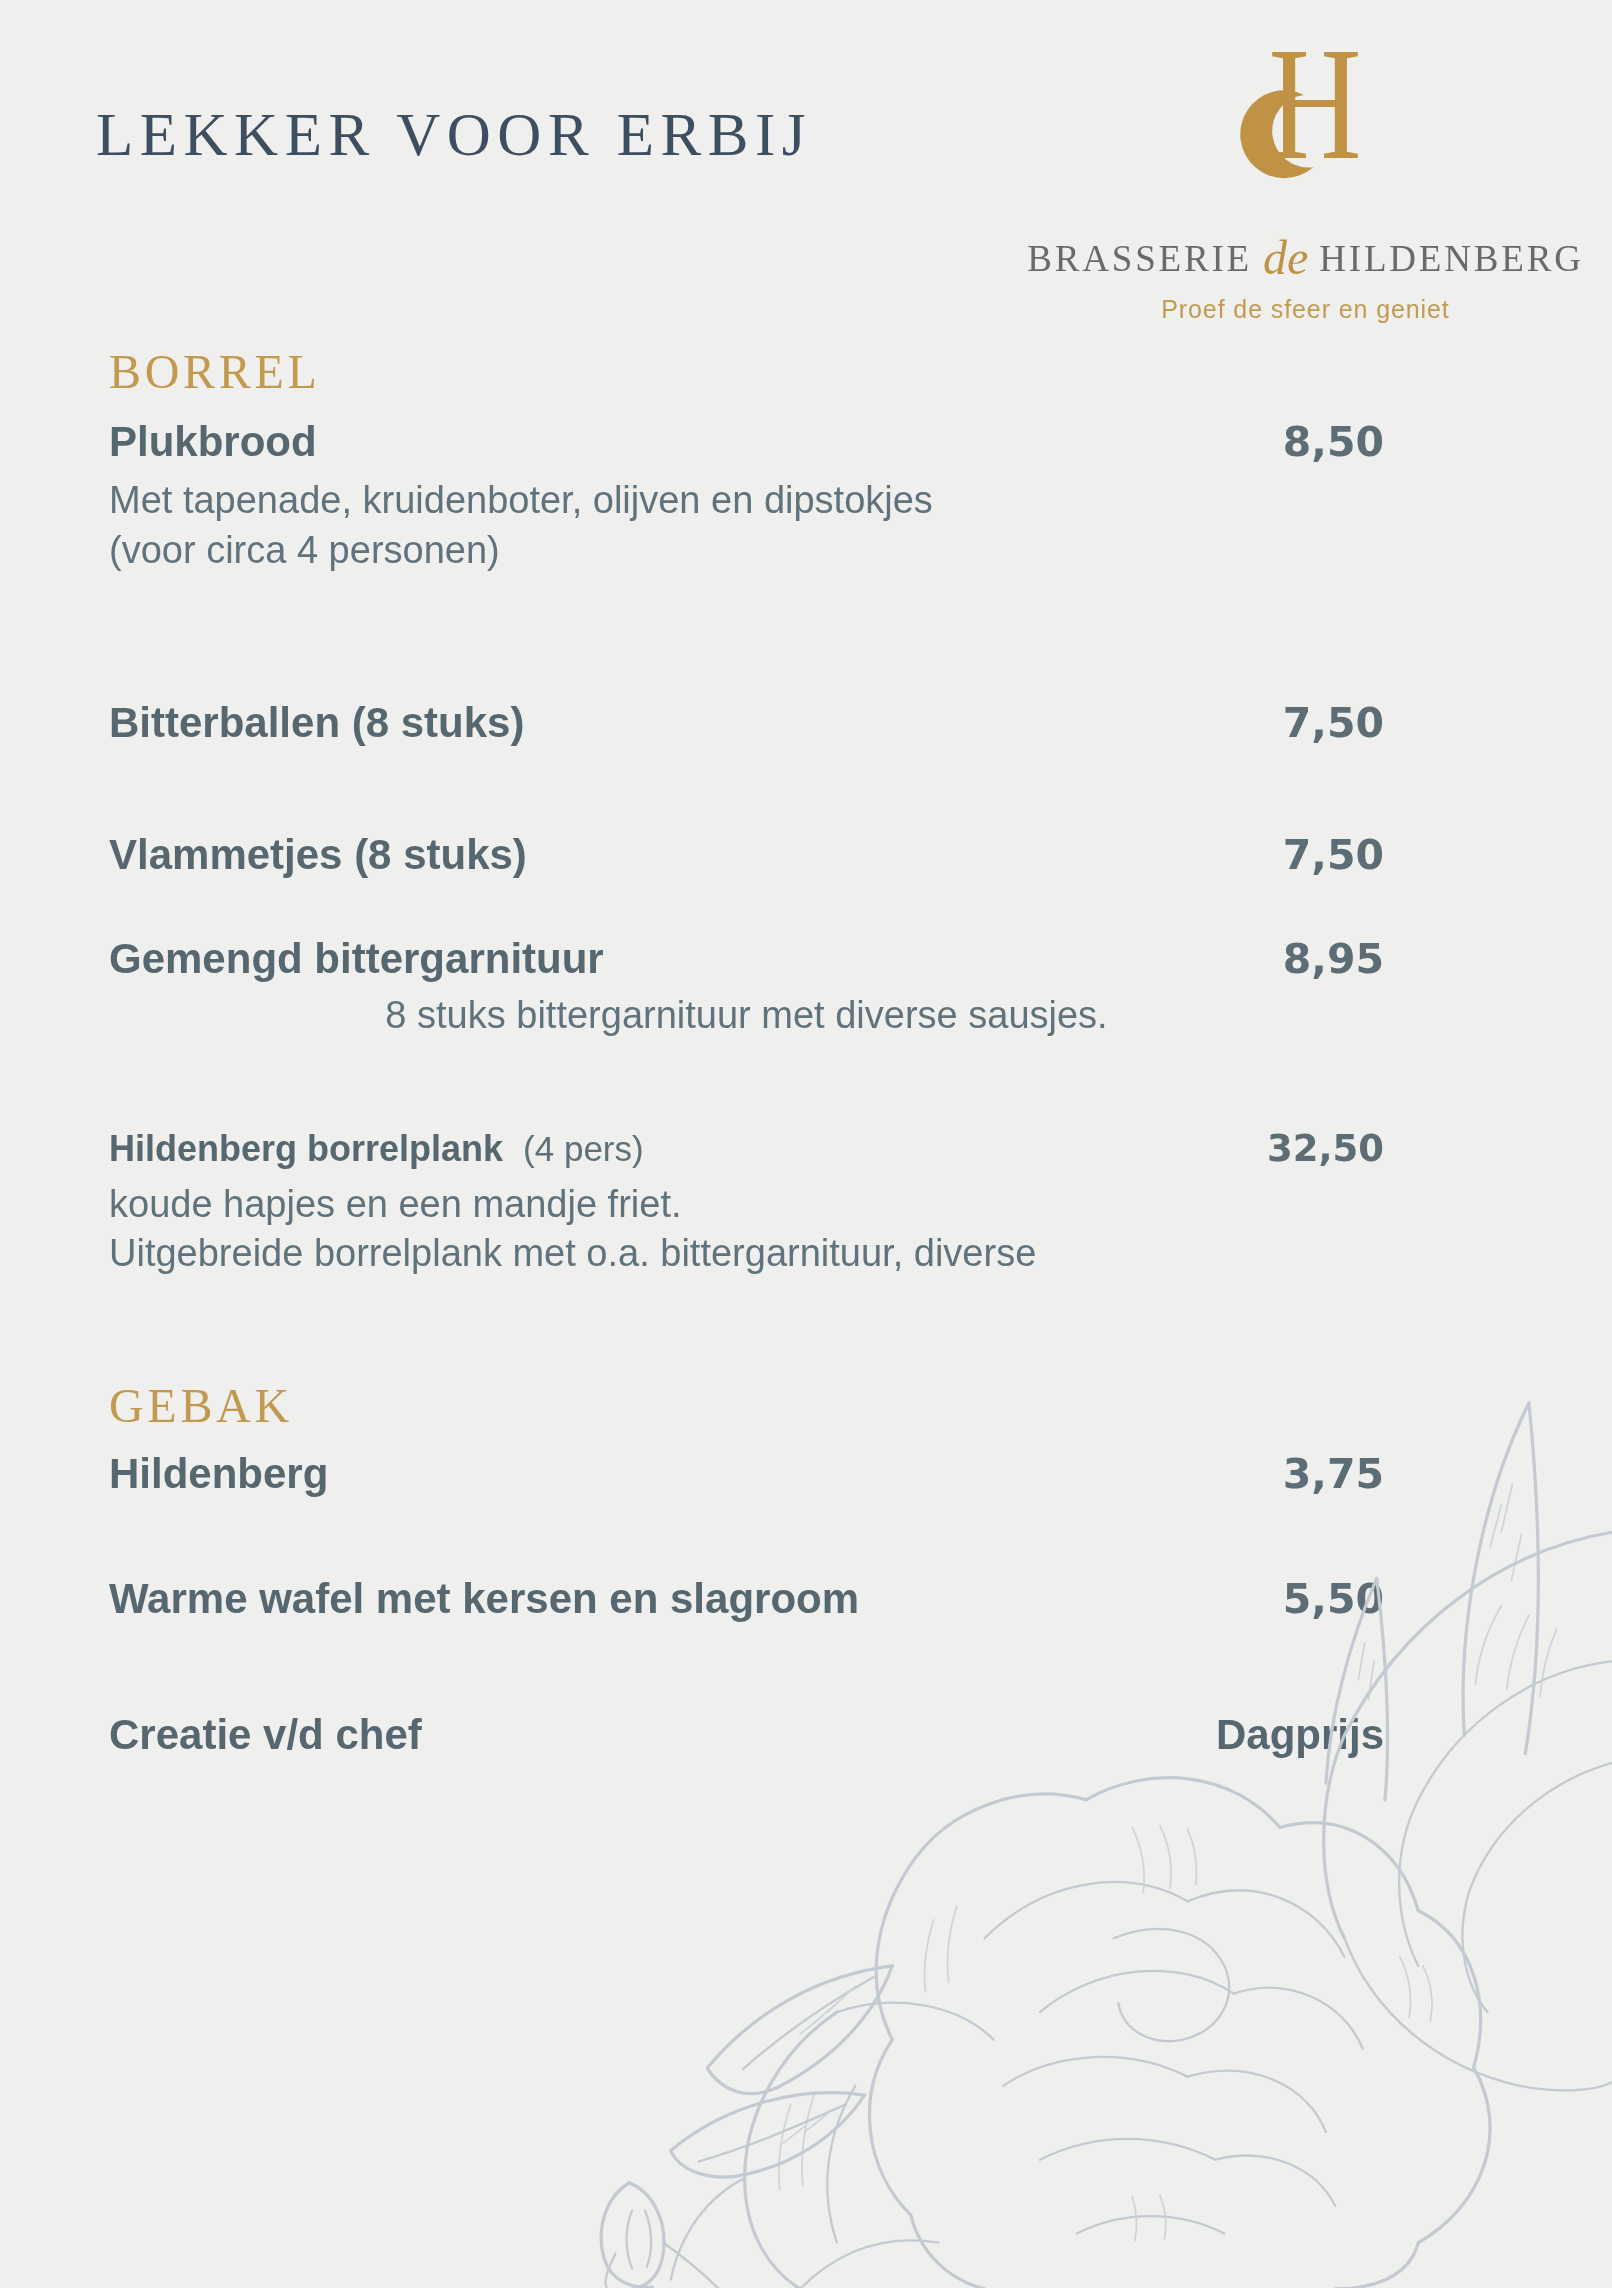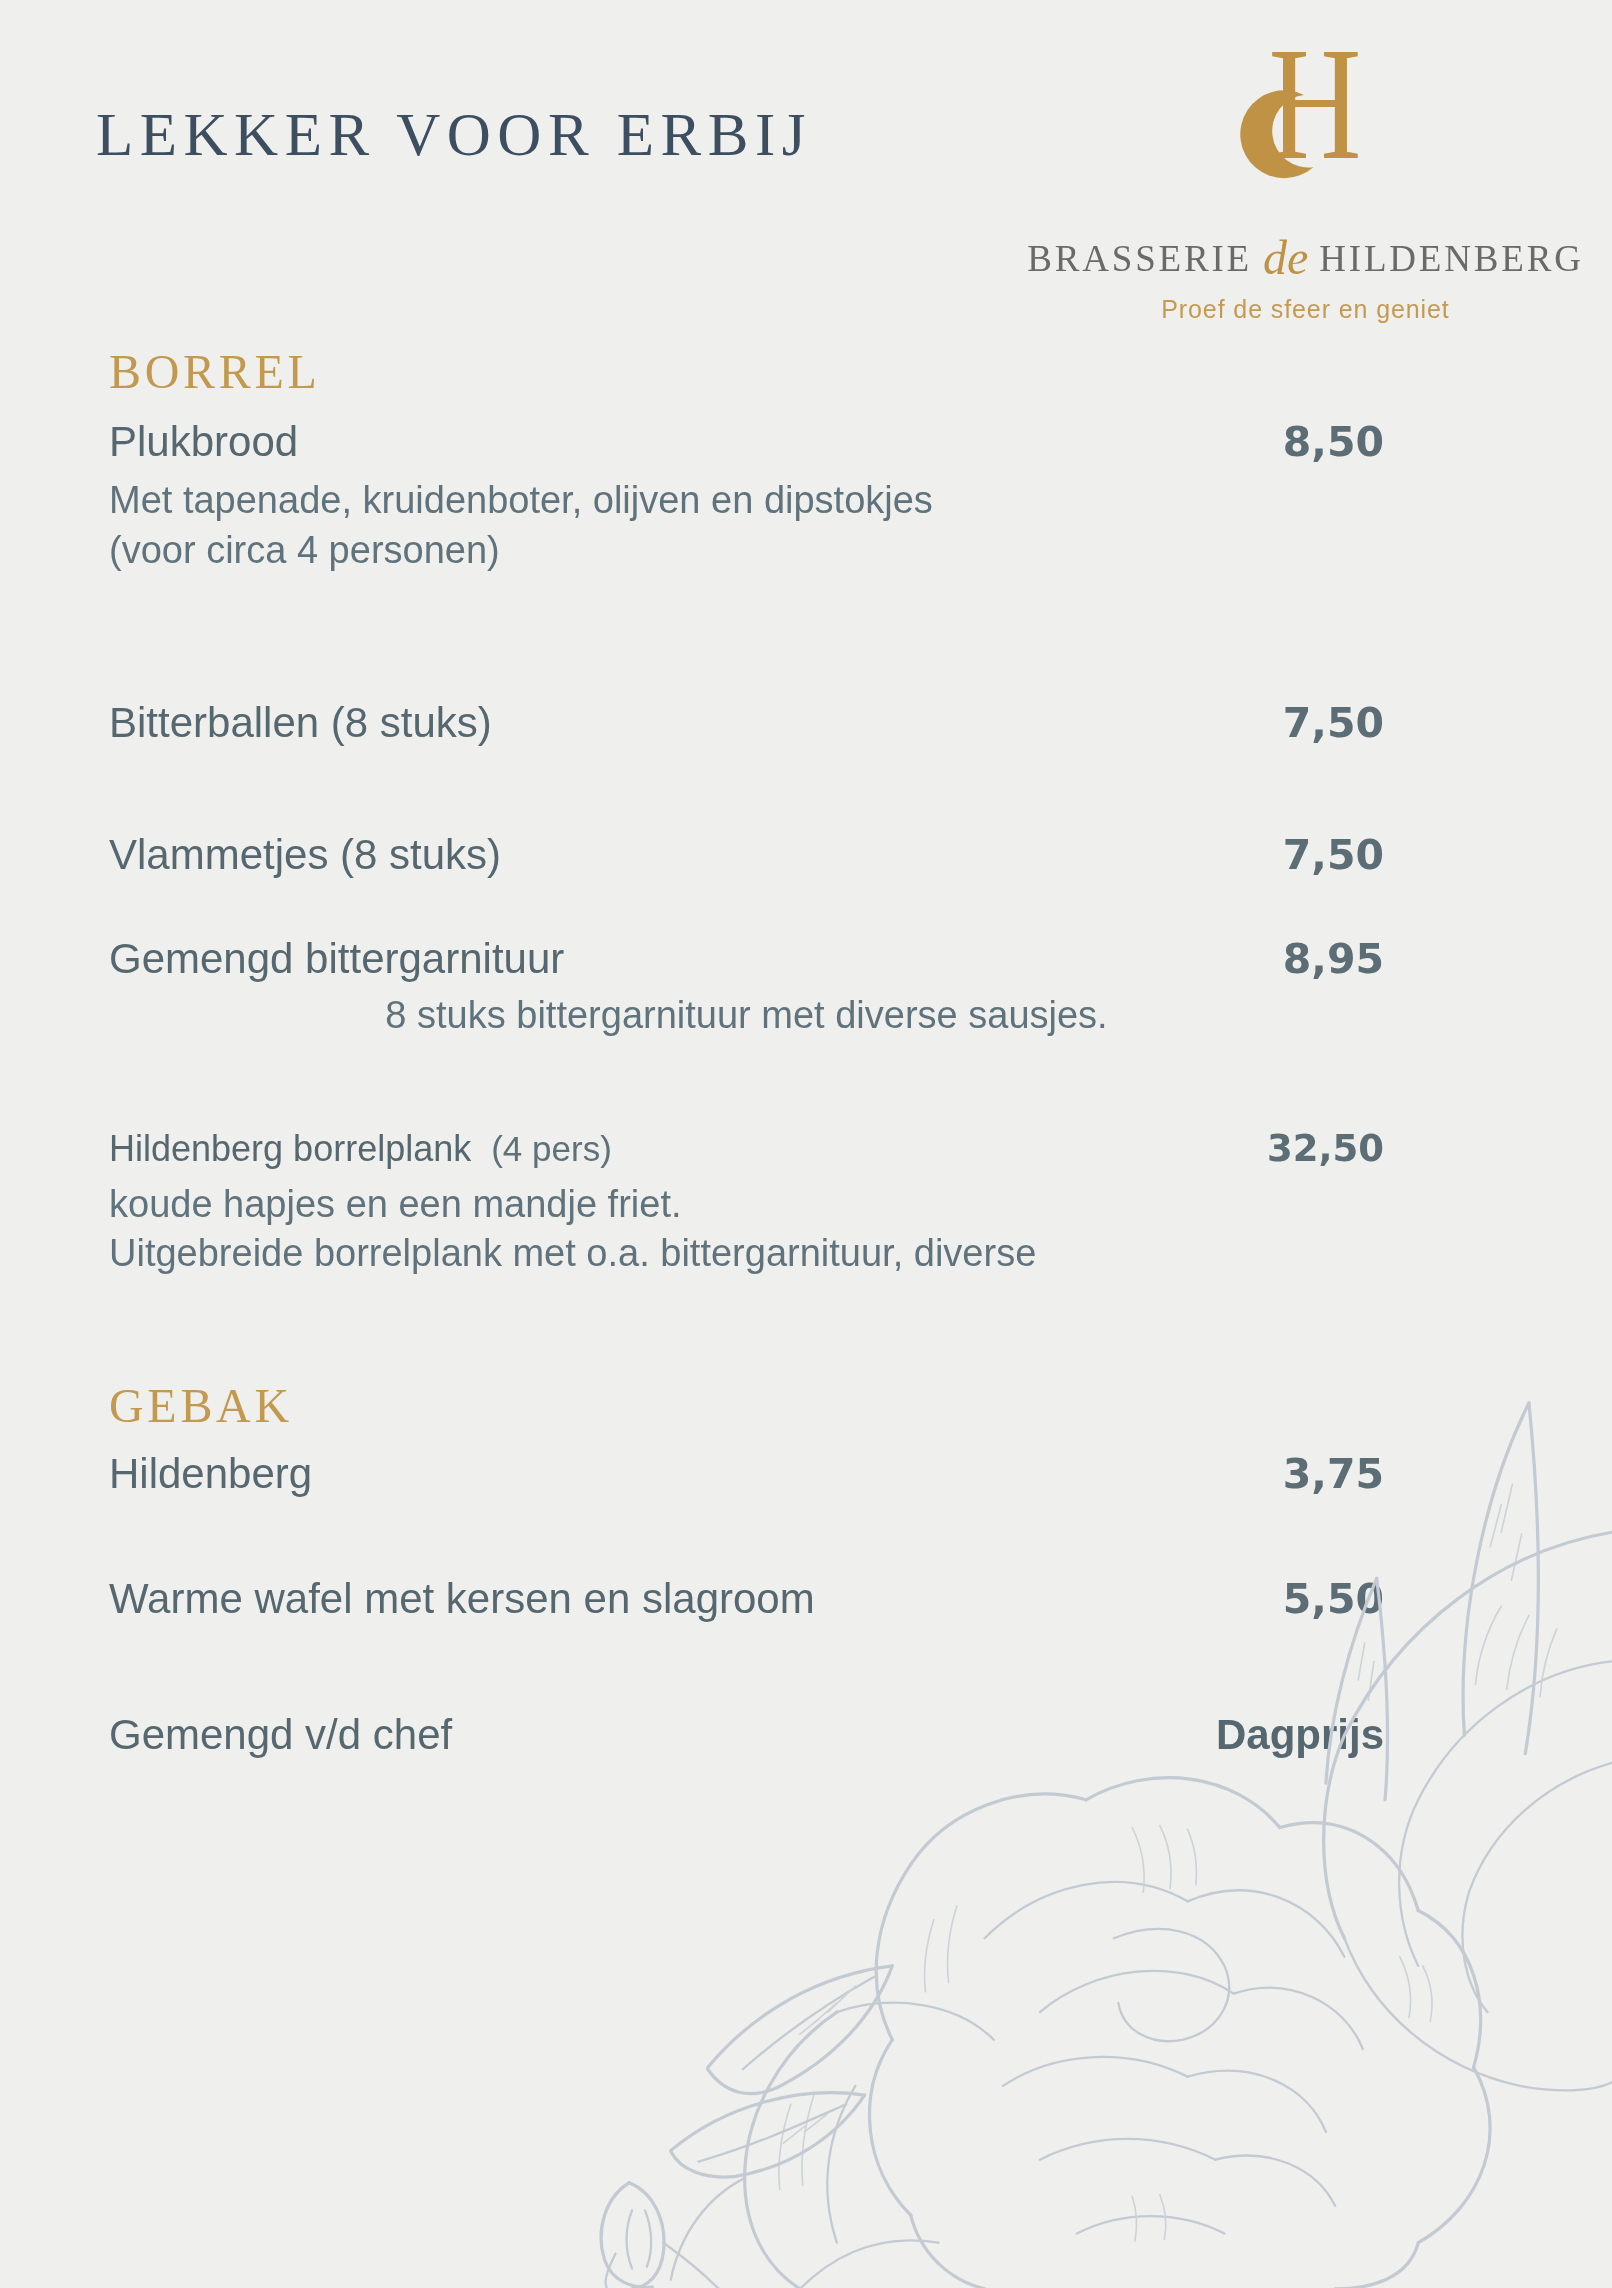--- a/index.html
+++ b/index.html
@@ -45,21 +45,21 @@
   .section-label{
     font-family:"Liberation Serif",serif;
     font-size:48px;color:#c3984f;letter-spacing:3.7px;
     line-height:1.05;
   }
   .row{
     display:flex;justify-content:space-between;align-items:baseline;
     line-height:1.22;
   }
   .item-name{
-    font-size:42px;font-weight:normal;color:#56676f;
+    font-size:42px;font-weight:bold;color:#56676f;
   }
   .item-suffix{
     font-size:35px;font-weight:normal;color:#5e7078;margin-left:20px;
   }
   .price{
     font-family:"DejaVu Sans",sans-serif;
     font-size:41px;font-weight:bold;color:#5c6d75;
     white-space:nowrap;
   }
   .price.text-price{font-family:"Liberation Sans",sans-serif;font-size:42px;color:#56676f;}
@@ -146,21 +146,21 @@
     <span class="item-name">Hildenberg</span>
     <span class="price">3,75</span>
   </div>
 
   <div class="row mt80">
     <span class="item-name">Warme wafel met kersen en slagroom</span>
     <span class="price">5,50</span>
   </div>
 
   <div class="row mt92">
-    <span class="item-name">Gemengd v/d chef</span>
+    <span class="item-name">Creatie v/d chef</span>
     <span class="price text-price">Dagprijs</span>
   </div>
 
 </div>
 
 <svg class="flower" viewBox="0 0 1320 1000" aria-hidden="true">
 
   <path class="outline" d="M1230 40 C1180 140 1152 280 1160 400"></path>
   <path class="outline" d="M1230 40 C1242 160 1246 300 1226 420"></path>
   <path class="hatch" d="M1200 150 L1188 196"></path>

